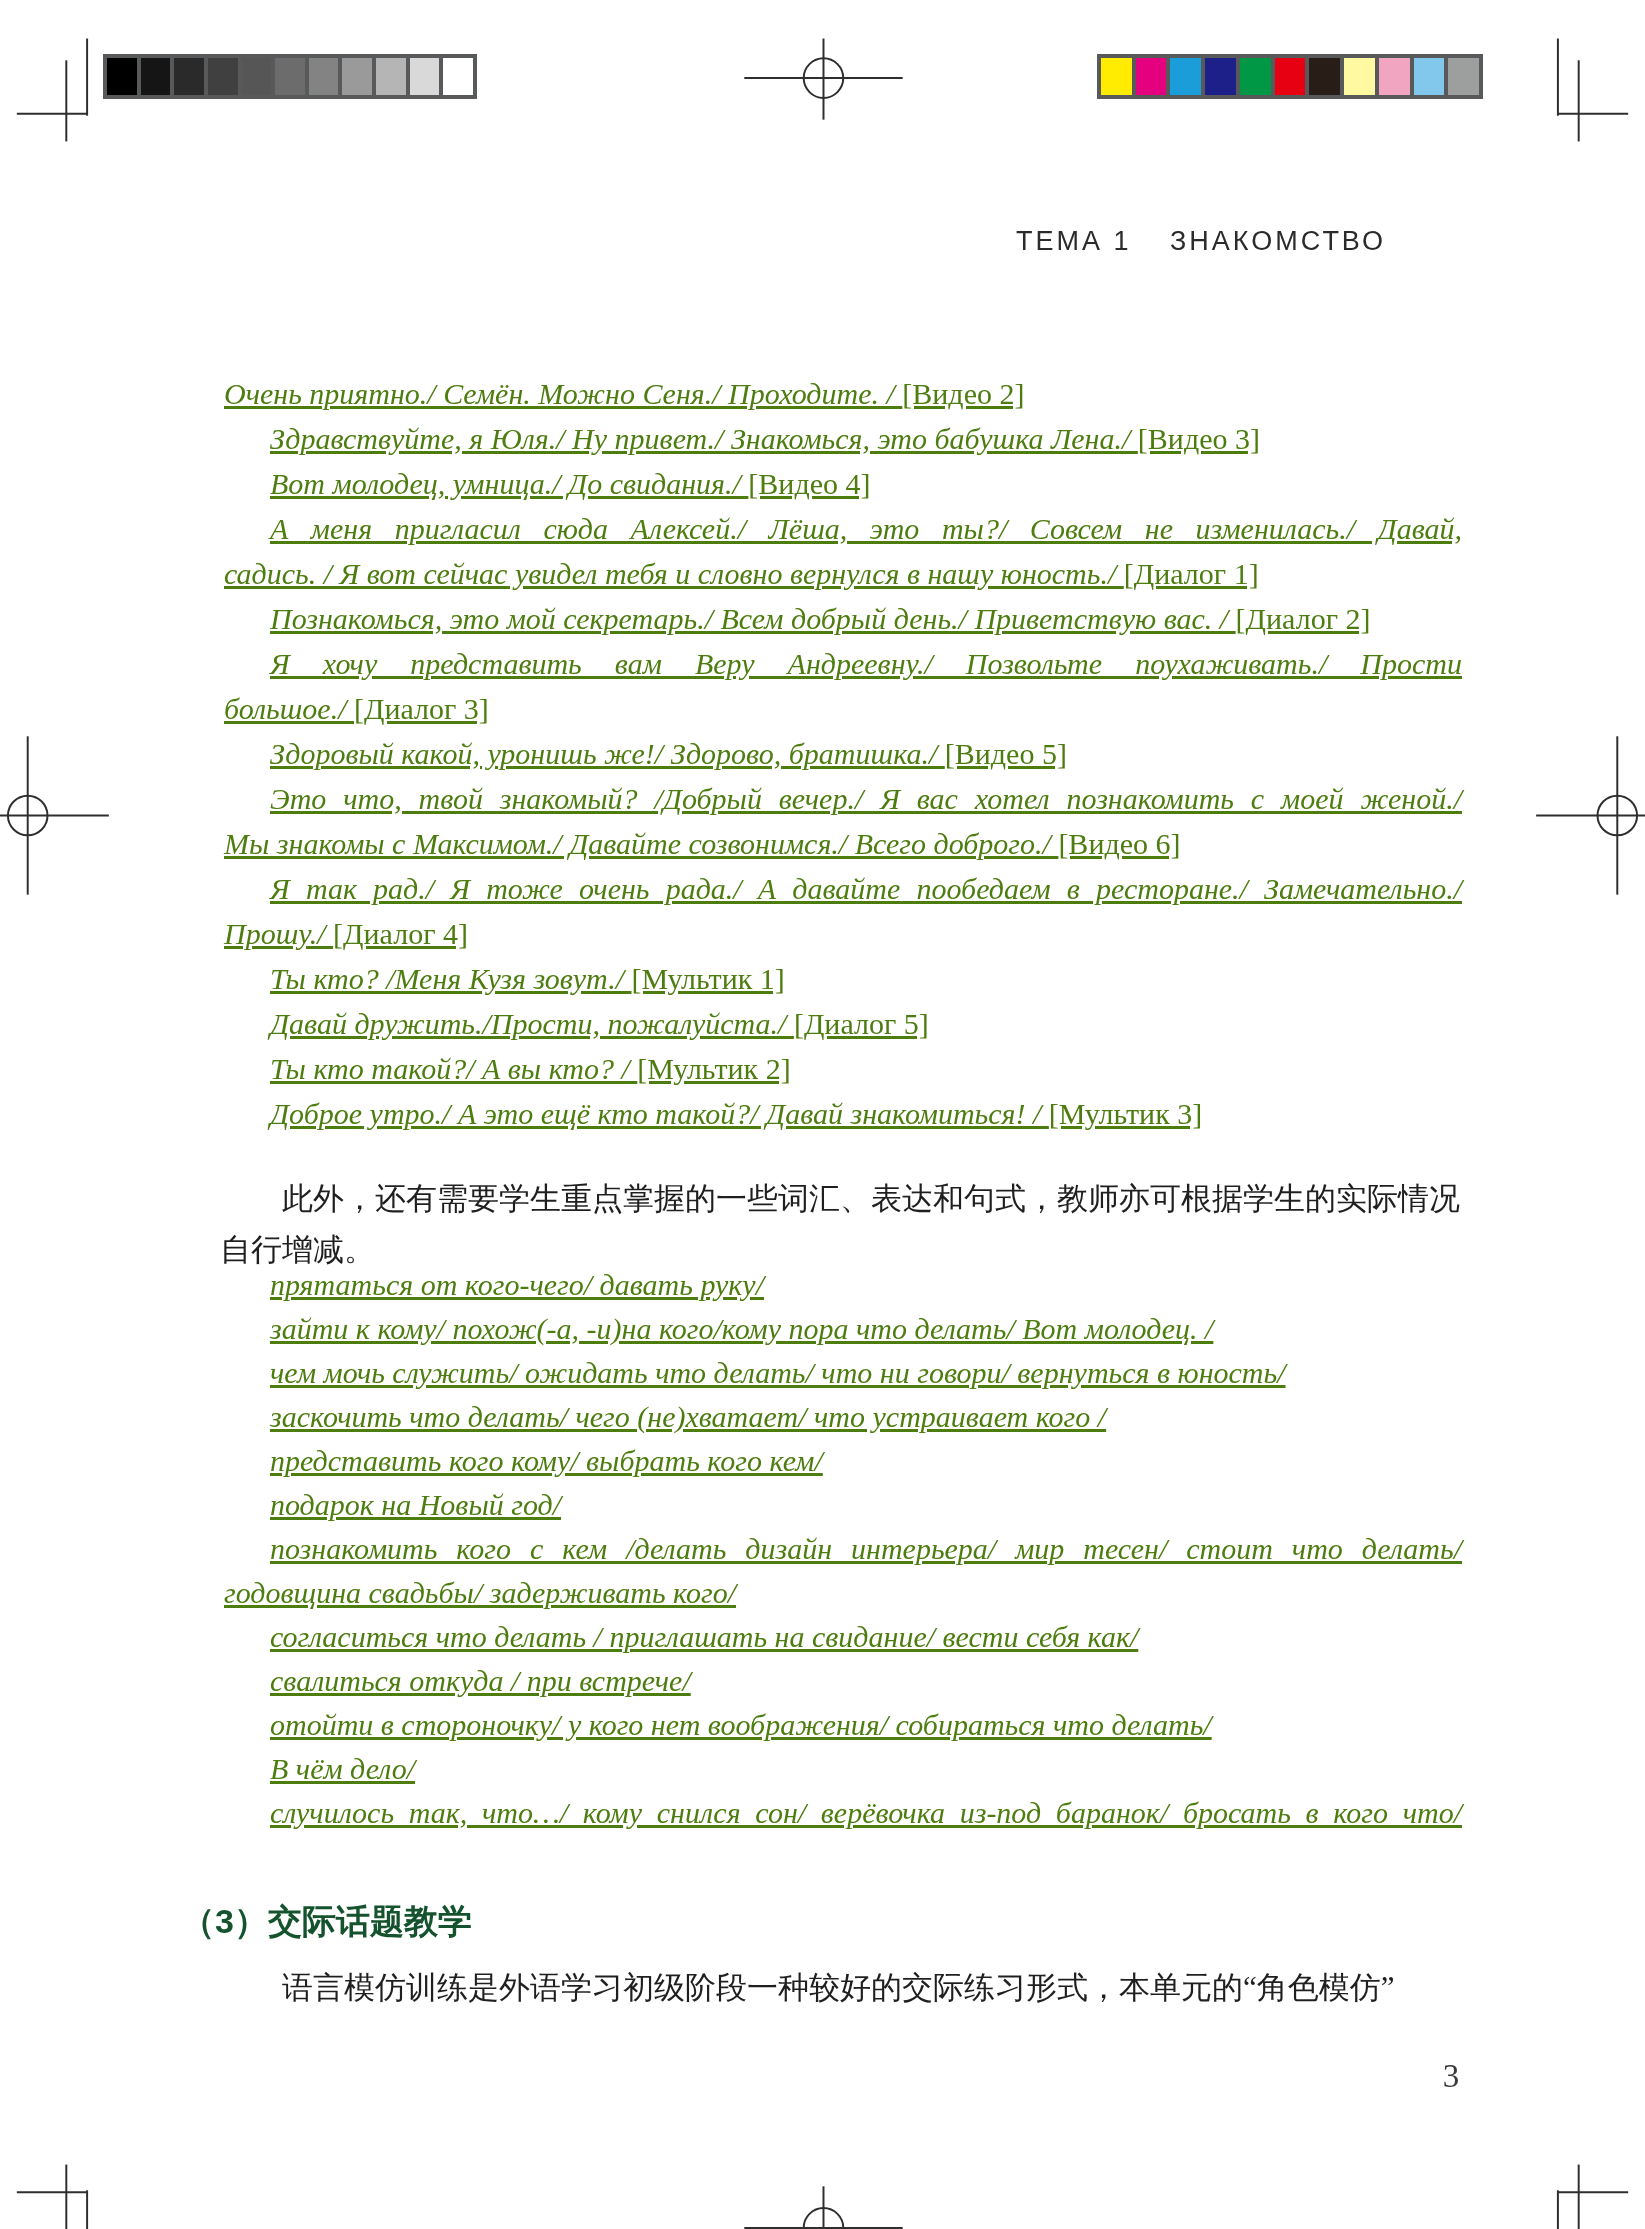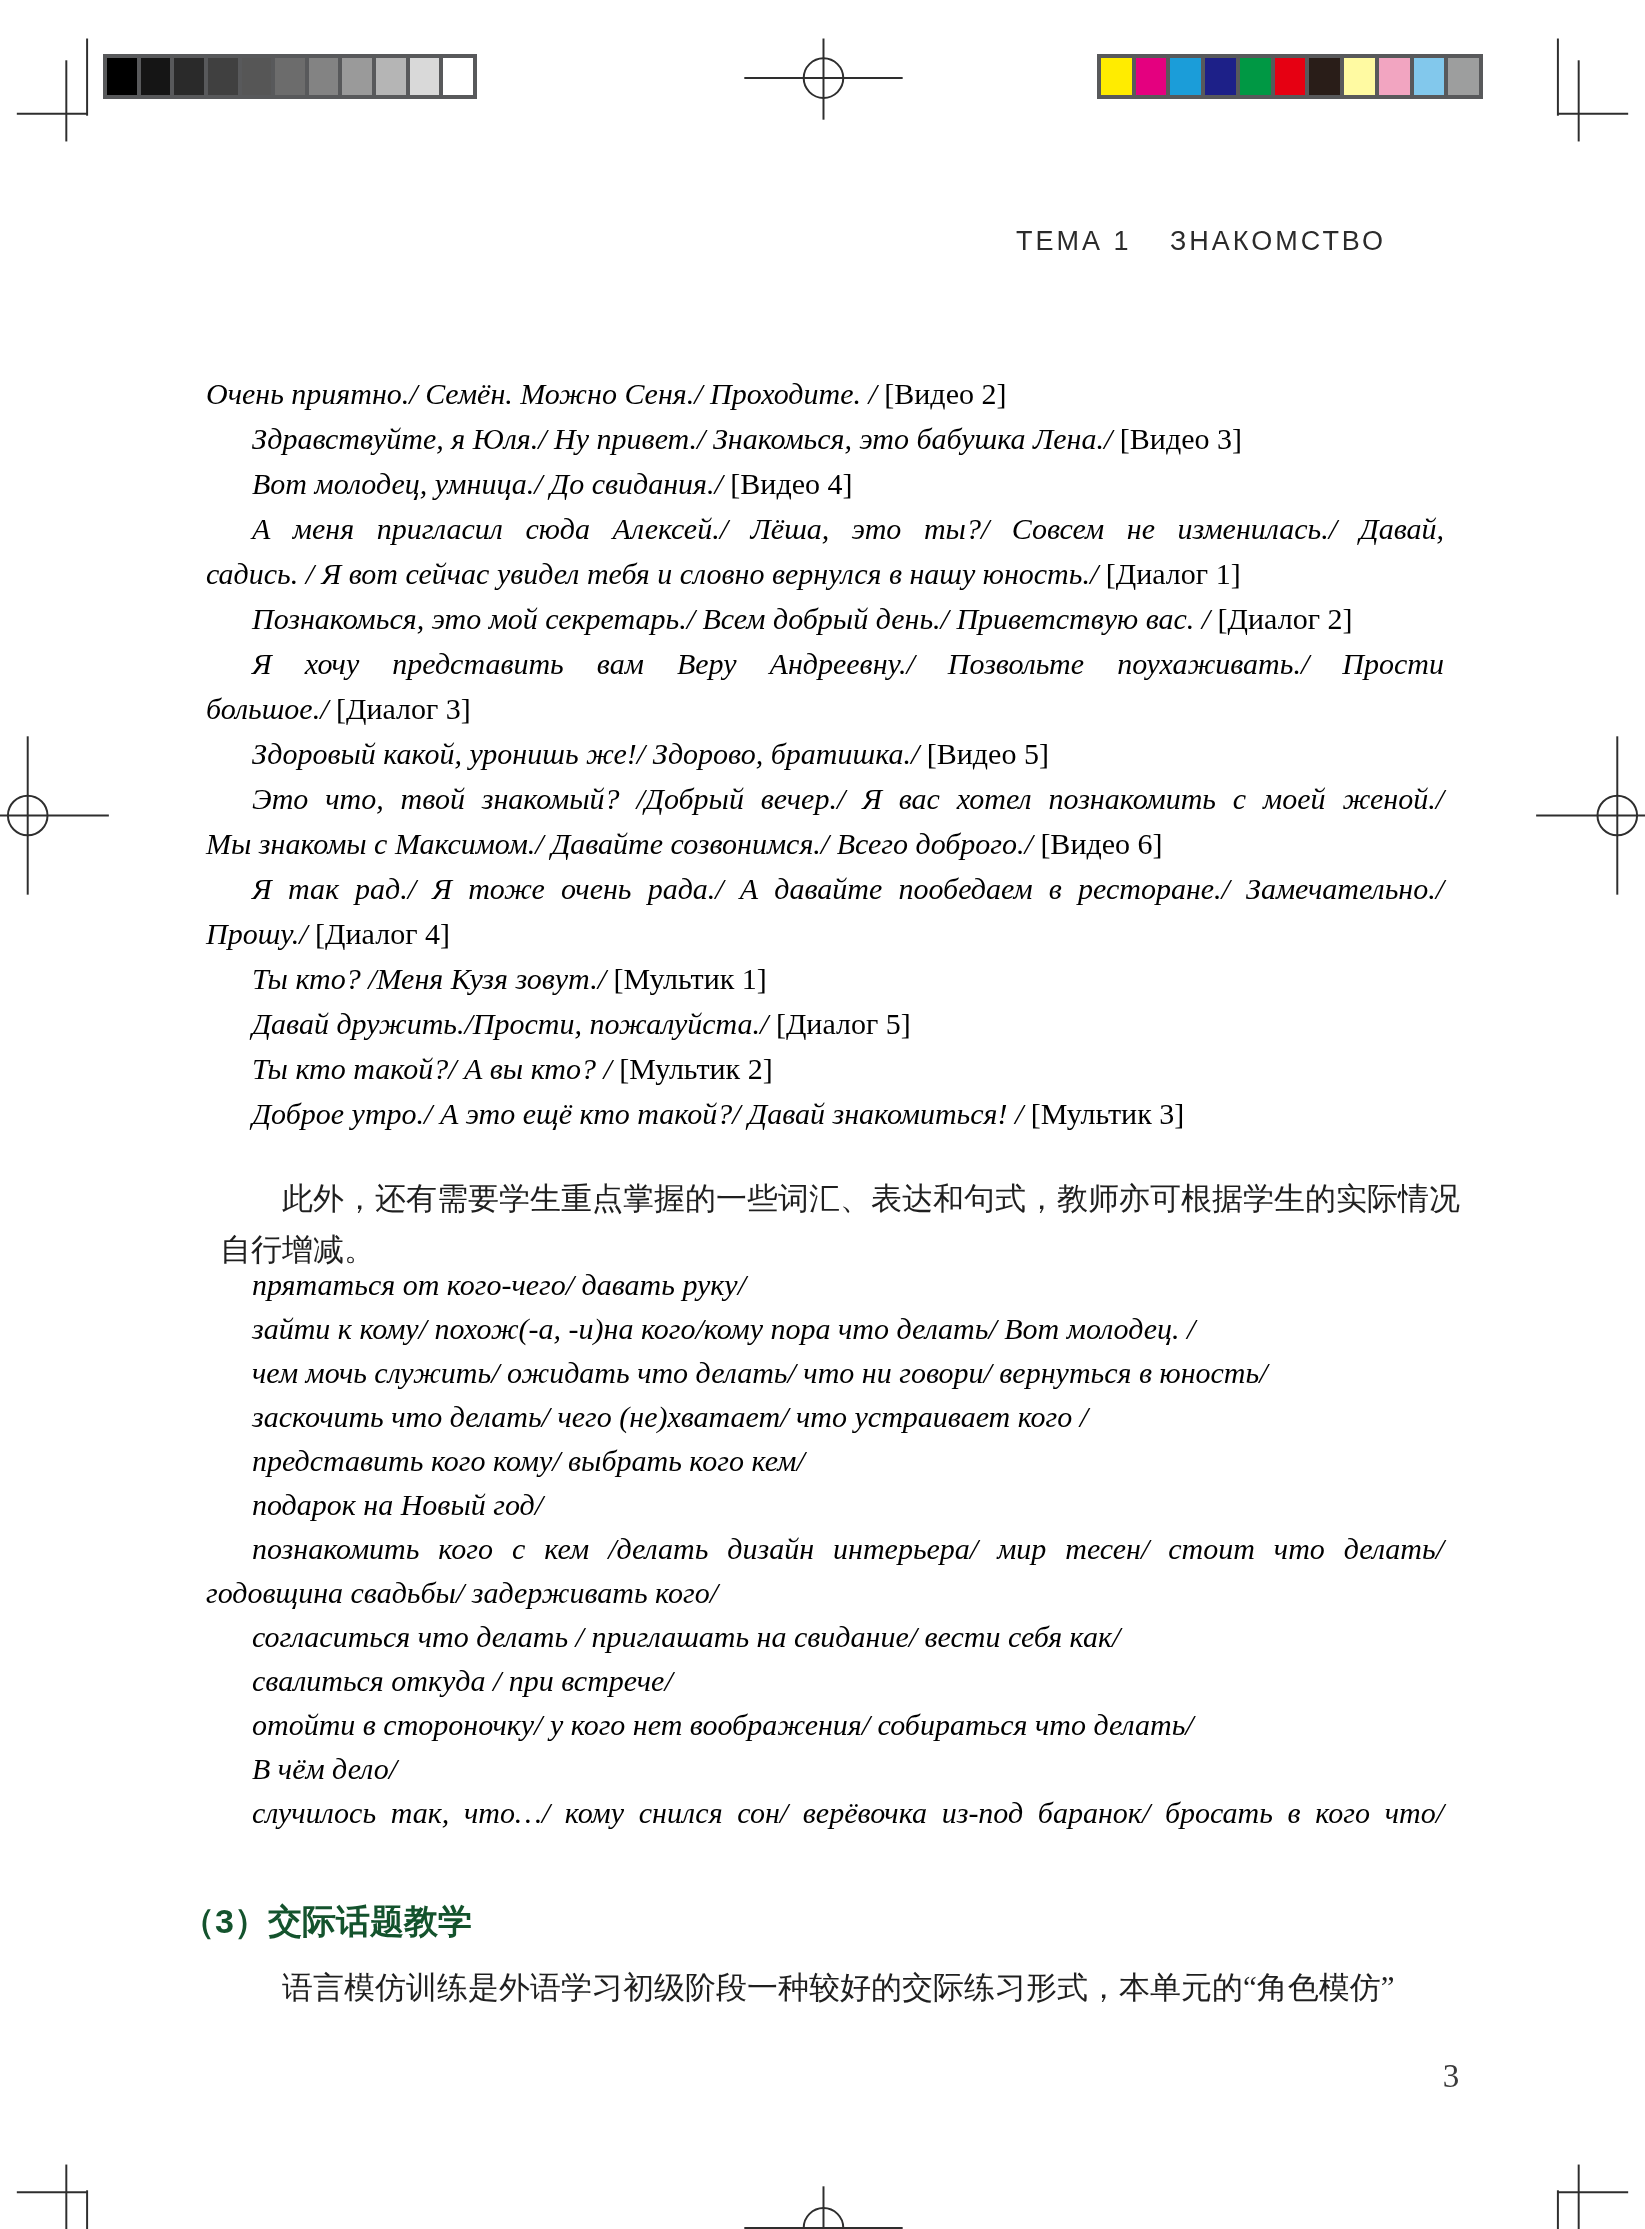--- a/index.html
+++ b/index.html
@@ -10,21 +10,21 @@
   .calbar{position:absolute;display:flex;box-sizing:border-box;border:4px solid #58595b;}
   .calbar .sq{flex:1;border-right:4px solid #58595b;}
   .calbar .sq:last-child{border-right:none;}
   #graybar{left:103px;top:16px;width:374px;height:45px;}
   #colorbar{left:1097px;top:16px;width:386px;height:45px;}
   
   .running-head{position:absolute;top:188px;right:259px;font-family:"Liberation Sans",sans-serif;
                 font-size:27px;letter-spacing:3px;color:#2b2b2b;white-space:nowrap;}
   .running-head .title{margin-left:28px;}
   
-  .textblock{position:absolute;left:206px;width:1238px;font-style:italic;font-size:30px;color:#000000;}
+  .textblock{position:absolute;left:224px;width:1238px;font-style:italic;font-size:30px;color:#4d7c0f;text-decoration:underline;}
   #dialog-block{top:333px;line-height:45px;}
   #vocab-block{top:1225px;line-height:44px;}
   .line{min-height:1em;}
   .line.indent{padding-left:46px;}
   .line.justify{text-align:justify;text-align-last:justify;}
   .tag{font-style:normal;}
   
   .cn-para{position:absolute;left:220px;width:1240px;font-style:normal;font-size:31px;
            line-height:51px;color:#1f1f1f;text-align:justify;text-indent:2em;}
   .cn-para1{top:1135px;}

